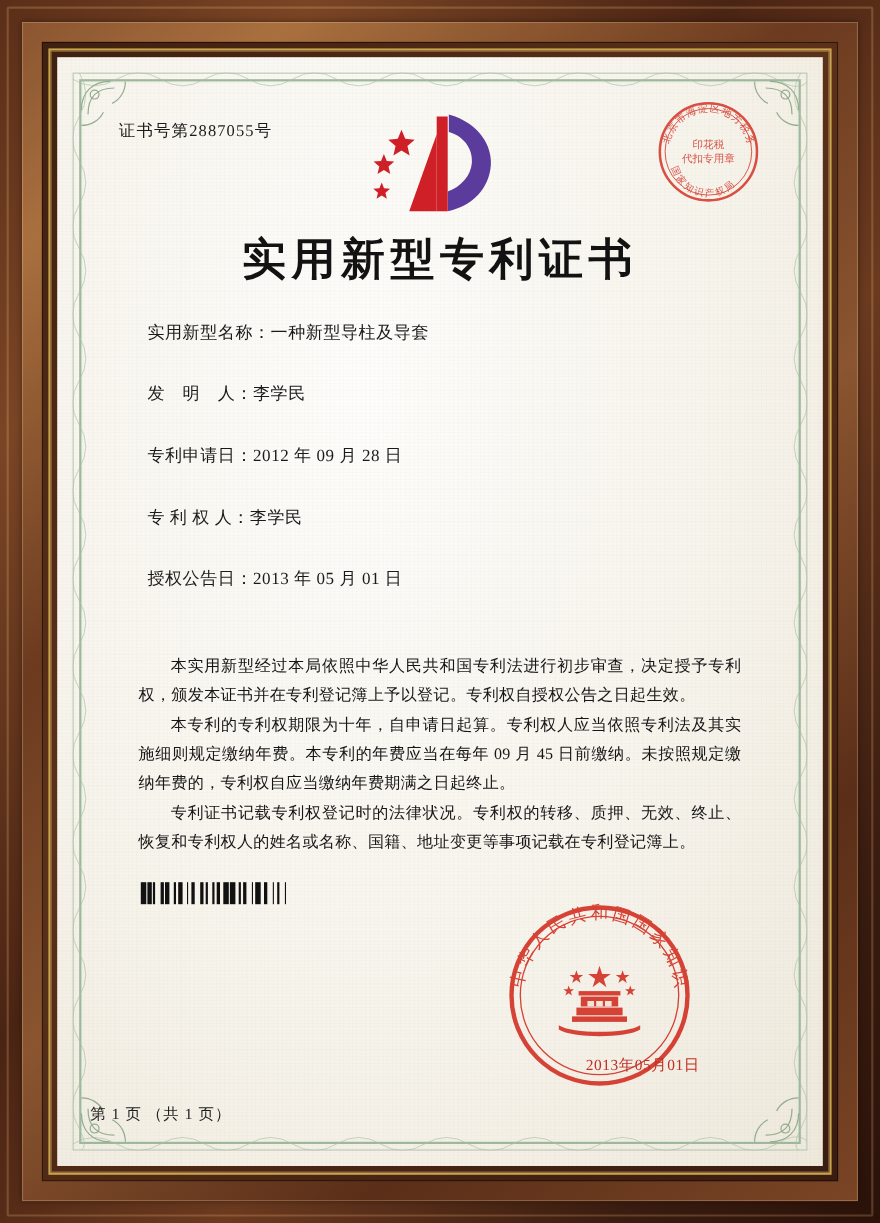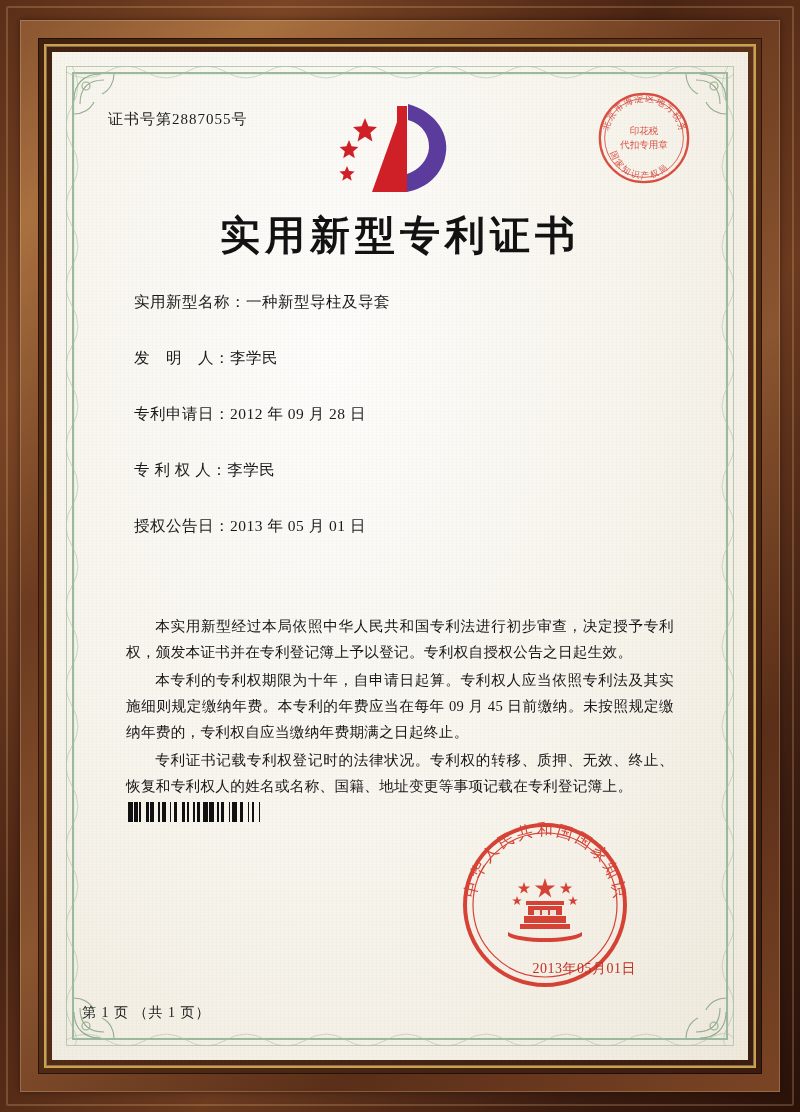--- a/index.html
+++ b/index.html
@@ -150,21 +150,21 @@
   }
   .field-label {
     white-space: pre;
   }
   .field-value {
     white-space: pre;
   }
 
   .paragraphs {
     position: absolute;
-    top: 534px;
+    top: 514px;
     left: 44px;
     right: 44px;
     font-size: 14.6px;
     line-height: 1.78;
     color: #161616;
     text-align: justify;
     letter-spacing: 0.3px;
   }
   .paragraphs p {
     margin: 0 0 2px 0;

